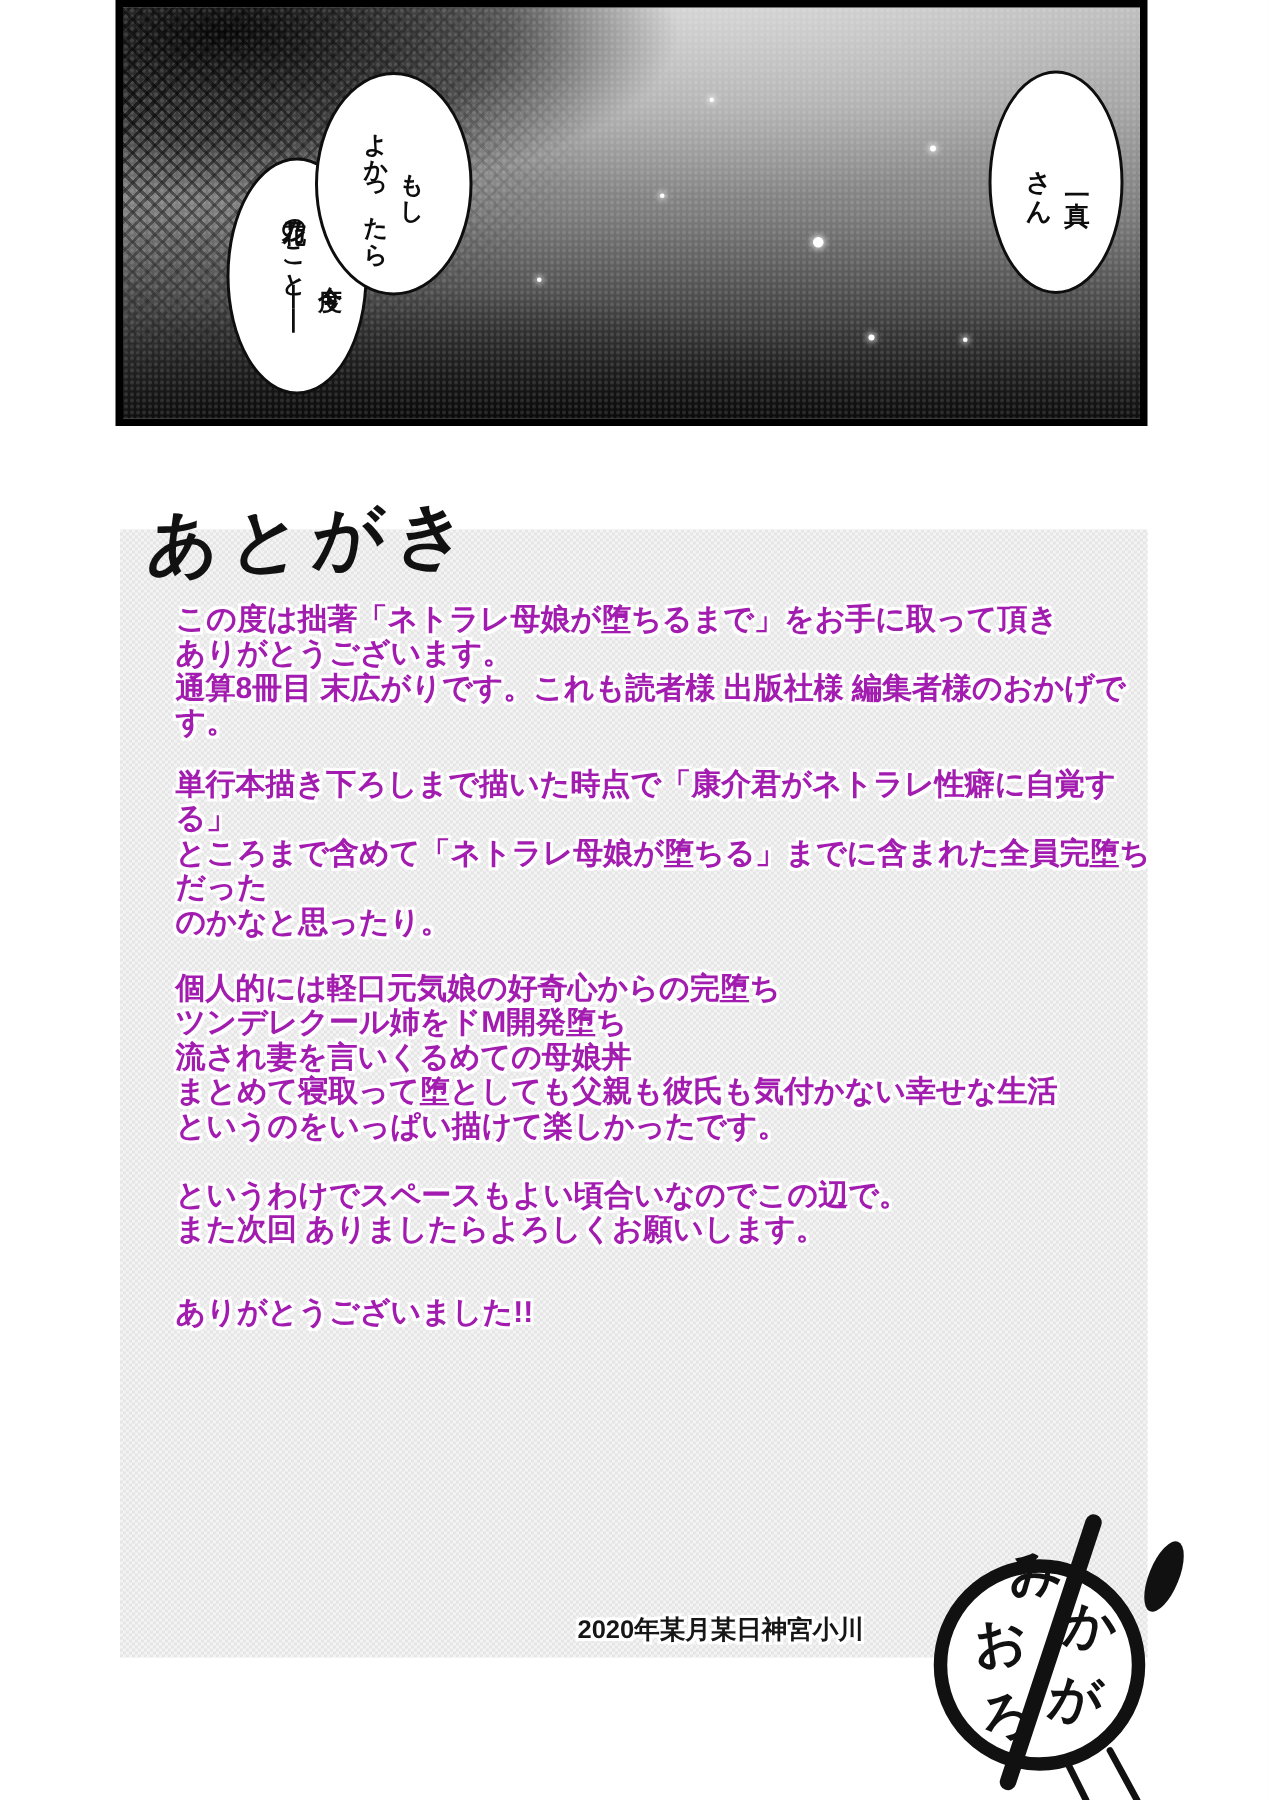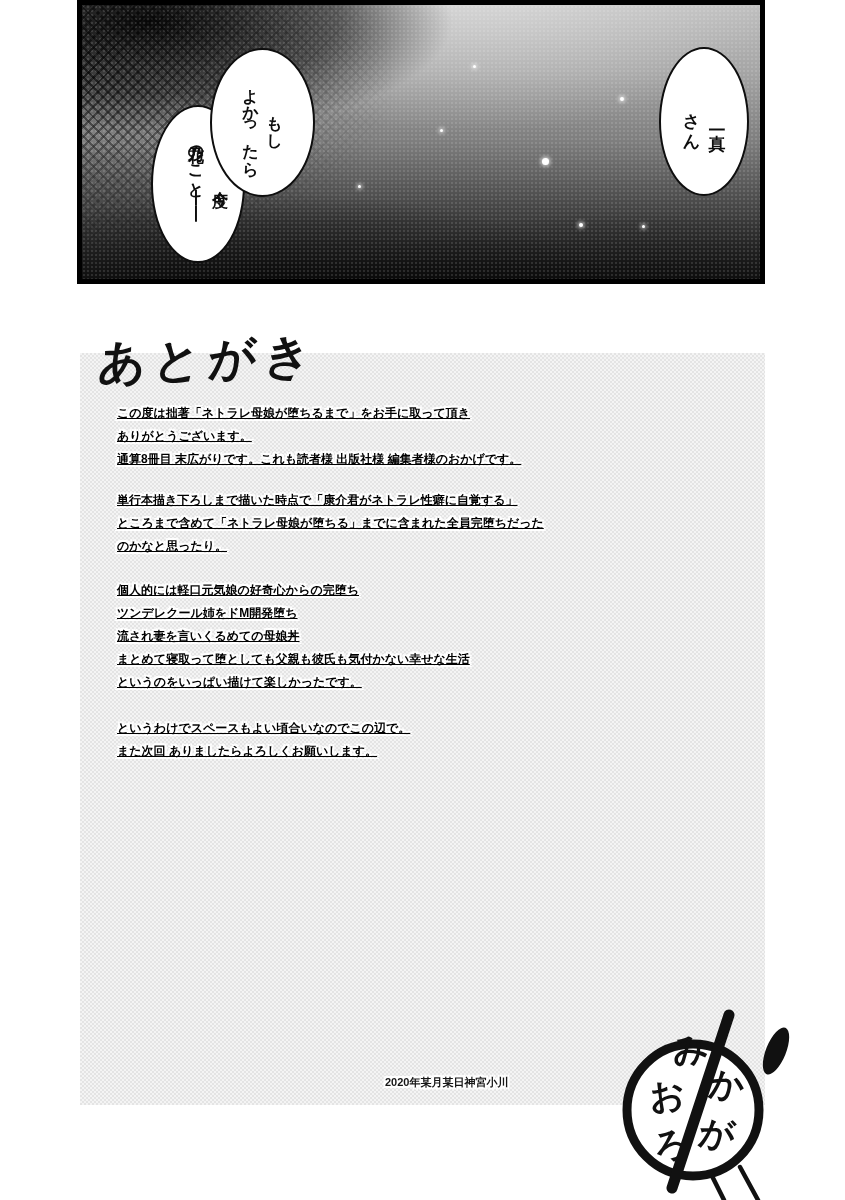--- a/index.html
+++ b/index.html
@@ -60,34 +60,33 @@
     background-position:0 0,2px 2px;background-size:4px 4px;
   }
   .afterword-title{
     position:absolute;left:98px;top:328px;margin:0;
     font-size:47px;font-weight:900;color:#111;letter-spacing:7px;
     transform:rotate(-2deg) skewX(-4deg);
     font-family:"Liberation Sans",sans-serif;
   }
   .text-block{position:absolute;left:117px;top:402px;width:655px;}
   .text-block p{
-    margin:0;font-size:12px;line-height:23px;font-weight:bold;color:#000000;
+    margin:0;font-size:20px;line-height:23px;font-weight:bold;color:#a21caf;
     white-space:pre-line;letter-spacing:0px;
     text-shadow:-2px -2px 0 #fff,2px -2px 0 #fff,-2px 2px 0 #fff,2px 2px 0 #fff,
                 -2px 0 0 #fff,2px 0 0 #fff,0 -2px 0 #fff,0 2px 0 #fff;
-    text-decoration:underline;
   }
   .text-block p:nth-of-type(1){margin-bottom:18px;}
   .text-block p:nth-of-type(2){margin-bottom:21px;}
   .text-block p:nth-of-type(3){margin-bottom:23px;}
   .text-block p:nth-of-type(4){margin-bottom:32px;margin-top:12px;}
   .text-block p:nth-of-type(5){margin-bottom:18px;}
   .text-block p:nth-of-type(6){margin-bottom:32px;}
   .date-line{
-    position:absolute;left:385px;top:1075px;font-size:11px;font-weight:bold;color:#161616;
+    position:absolute;left:385px;top:1075px;font-size:17px;font-weight:bold;color:#161616;
     text-shadow:-2px -2px 0 #fff,2px -2px 0 #fff,-2px 2px 0 #fff,2px 2px 0 #fff,
                 -2px 0 0 #fff,2px 0 0 #fff,0 -2px 0 #fff,0 2px 0 #fff;
   }
 
   
   .doodle{position:absolute;left:612px;top:1002px;width:233px;height:198px;}
   .doodle text{
     font-family:"Liberation Sans",sans-serif;font-size:35px;font-weight:bold;fill:#111;
     text-anchor:middle;dominant-baseline:central;
   }
@@ -134,20 +133,21 @@
     <p>単行本描き下ろしまで描いた時点で「康介君がネトラレ性癖に自覚する」
 ところまで含めて「ネトラレ母娘が堕ちる」までに含まれた全員完堕ちだった
 のかなと思ったり。</p>
     <p>個人的には軽口元気娘の好奇心からの完堕ち
 ツンデレクール姉をドM開発堕ち
 流され妻を言いくるめての母娘丼
 まとめて寝取って堕としても父親も彼氏も気付かない幸せな生活
 というのをいっぱい描けて楽しかったです。</p>
     <p>というわけでスペースもよい頃合いなのでこの辺で。
 また次回 ありましたらよろしくお願いします。</p>
+    <p>ありがとうございました!!</p>
   </div>
 
   <div class="date-line">2020年某月某日神宮小川</div>
 
   <svg class="doodle" viewBox="0 0 233 198">
     <circle cx="81" cy="108" r="66" fill="#ffffff" stroke="#111" stroke-width="9"></circle>
     <text x="78" y="47" transform="rotate(-8 78 47)">み</text>
     <text x="115" y="82" transform="rotate(6 115 82)">か</text>
     <text x="55" y="93" transform="rotate(-6 55 93)">お</text>
     <text x="105" y="131" transform="rotate(8 105 131)">が</text>

